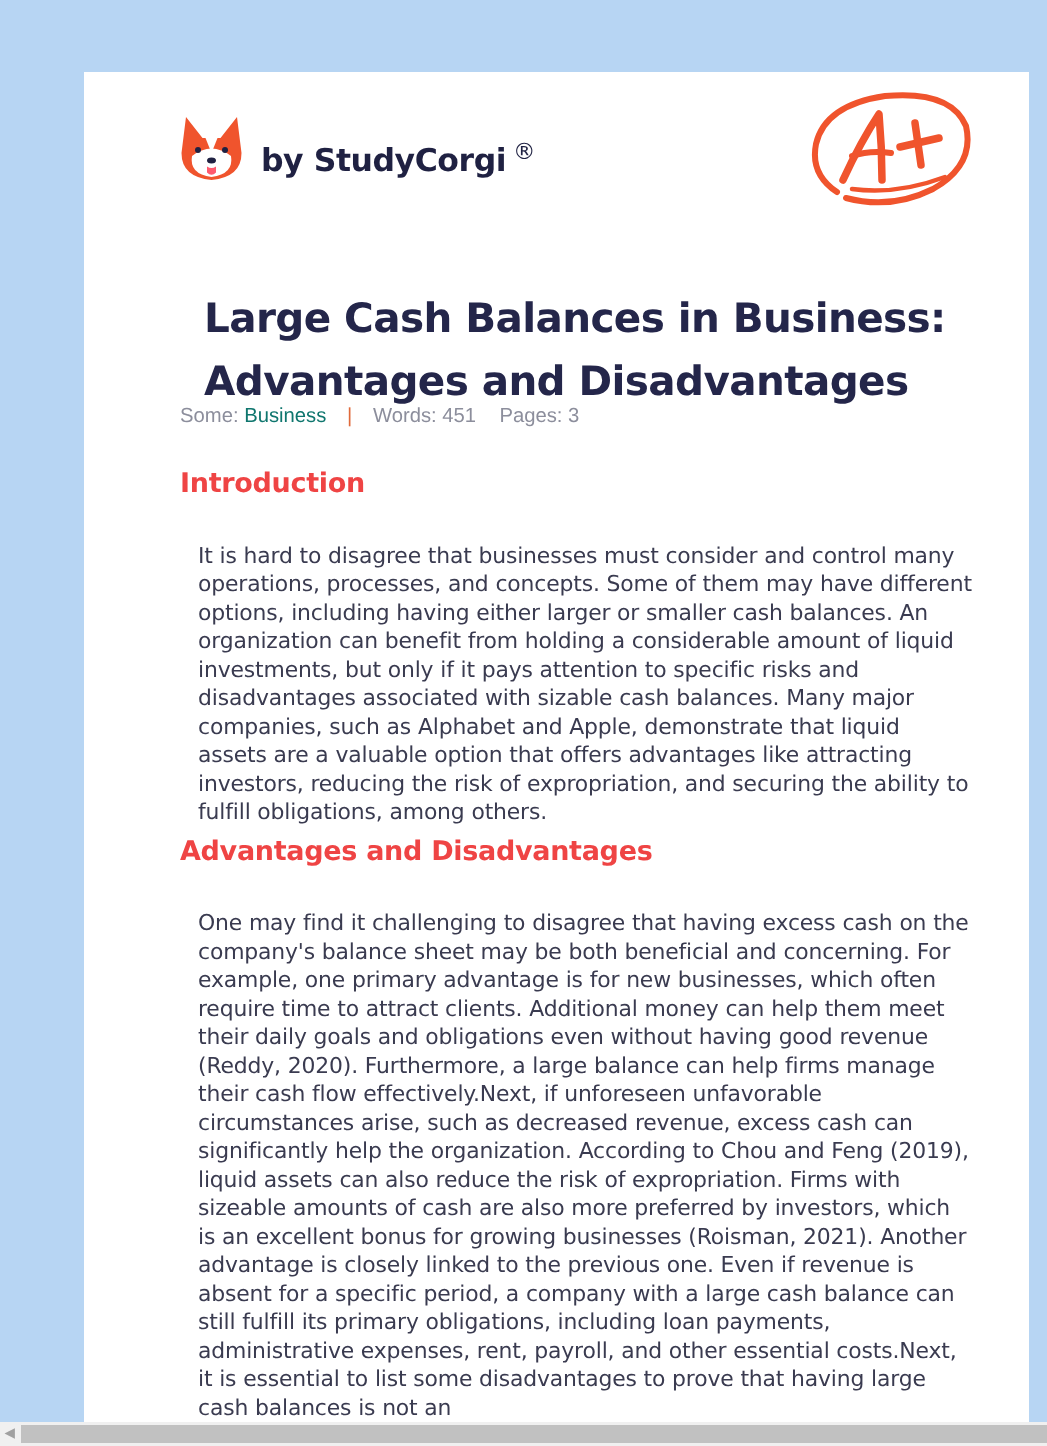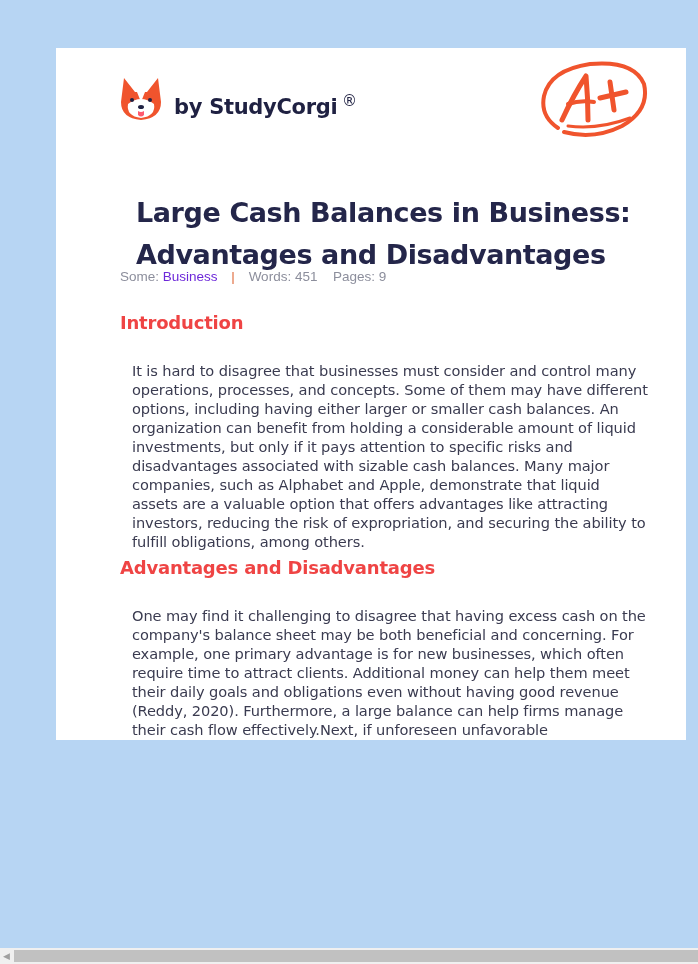--- a/index.html
+++ b/index.html
@@ -4,21 +4,21 @@
   <style>
     html, body { margin: 0; padding: 0; }
     body {
       width: 698px; height: 964px; overflow: hidden;
       background: #b7d5f3;
       position: relative;
       font-family: "DejaVu Sans", sans-serif;
     }
     .page {
       position: absolute; left: 56px; top: 48px;
-      width: 630px; height: 692px;
+      width: 630px; height: 900px;
       background: #ffffff;
       overflow: hidden;
     }
     .logo {
       position: absolute; left: 64px; top: 28px;
       display: flex; align-items: center;
     }
     .logo-mark { width: 42px; height: 46px; display: block; }
     .logo-text {
       margin-left: 12px; margin-top: 16px;
@@ -39,21 +39,21 @@
       font-family: "DejaVu Sans", sans-serif;
       font-weight: bold; font-size: 27px; line-height: 42px;
       color: #24264a; letter-spacing: -0.4px;
     }
     .meta {
       position: absolute; left: 64px; top: 221px;
       font-family: "Liberation Sans", sans-serif;
       font-size: 13.5px; color: #8c8e9c;
       white-space: nowrap;
     }
-    .meta .topic-value { color: #6d28d9; }
+    .meta .topic-value { color: #0f766e; }
     .meta .sep { color: #e06a3b; margin: 0 10px; }
     .meta .gap { display: inline-block; width: 8px; }
     .h2 {
       position: absolute; left: 64px; margin: 0;
       font-family: "DejaVu Sans", sans-serif;
       font-weight: bold; font-size: 18px; color: #ef4444;
       letter-spacing: -0.2px;
     }
     .para {
       position: absolute; left: 64px; width: 516px; margin: 12px;
@@ -103,21 +103,21 @@
   </svg>
 
   <h1 class="title">Large Cash Balances in Business: Advantages and Disadvantages</h1>
 
   <div class="meta">
     <span>Some:</span>
     <span class="topic-value">Business</span>
     <span class="sep">|</span>
     <span>Words: 451</span>
     <span class="gap"></span>
-    <span>Pages: 9</span>
+    <span>Pages: 3</span>
   </div>
 
   <h2 class="h2" style="top:264px;">Introduction</h2>
   <p class="para" style="top:301px;">It is hard to disagree that businesses must consider and control many operations, processes, and concepts. Some of them may have different options, including having either larger or smaller cash balances. An organization can benefit from holding a considerable amount of liquid investments, but only if it pays attention to specific risks and disadvantages associated with sizable cash balances. Many major companies, such as Alphabet and Apple, demonstrate that liquid assets are a valuable option that offers advantages like attracting investors, reducing the risk of expropriation, and securing the ability to fulfill obligations, among others.</p>
 
   <h2 class="h2" style="top:509px;">Advantages and Disadvantages</h2>
   <p class="para" style="top:546px;">One may find it challenging to disagree that having excess cash on the company's balance sheet may be both beneficial and concerning. For example, one primary advantage is for new businesses, which often require time to attract clients. Additional money can help them meet their daily goals and obligations even without having good revenue (Reddy, 2020). Furthermore, a large balance can help firms manage their cash flow effectively.Next, if unforeseen unfavorable circumstances arise, such as decreased revenue, excess cash can significantly help the organization. According to Chou and Feng (2019), liquid assets can also reduce the risk of expropriation. Firms with sizeable amounts of cash are also more preferred by investors, which is an excellent bonus for growing businesses (Roisman, 2021). Another advantage is closely linked to the previous one. Even if revenue is absent for a specific period, a company with a large cash balance can still fulfill its primary obligations, including loan payments, administrative expenses, rent, payroll, and other essential costs.Next, it is essential to list some disadvantages to prove that having large cash balances is not an</p>
 </div>
 
 <div class="hscroll">

